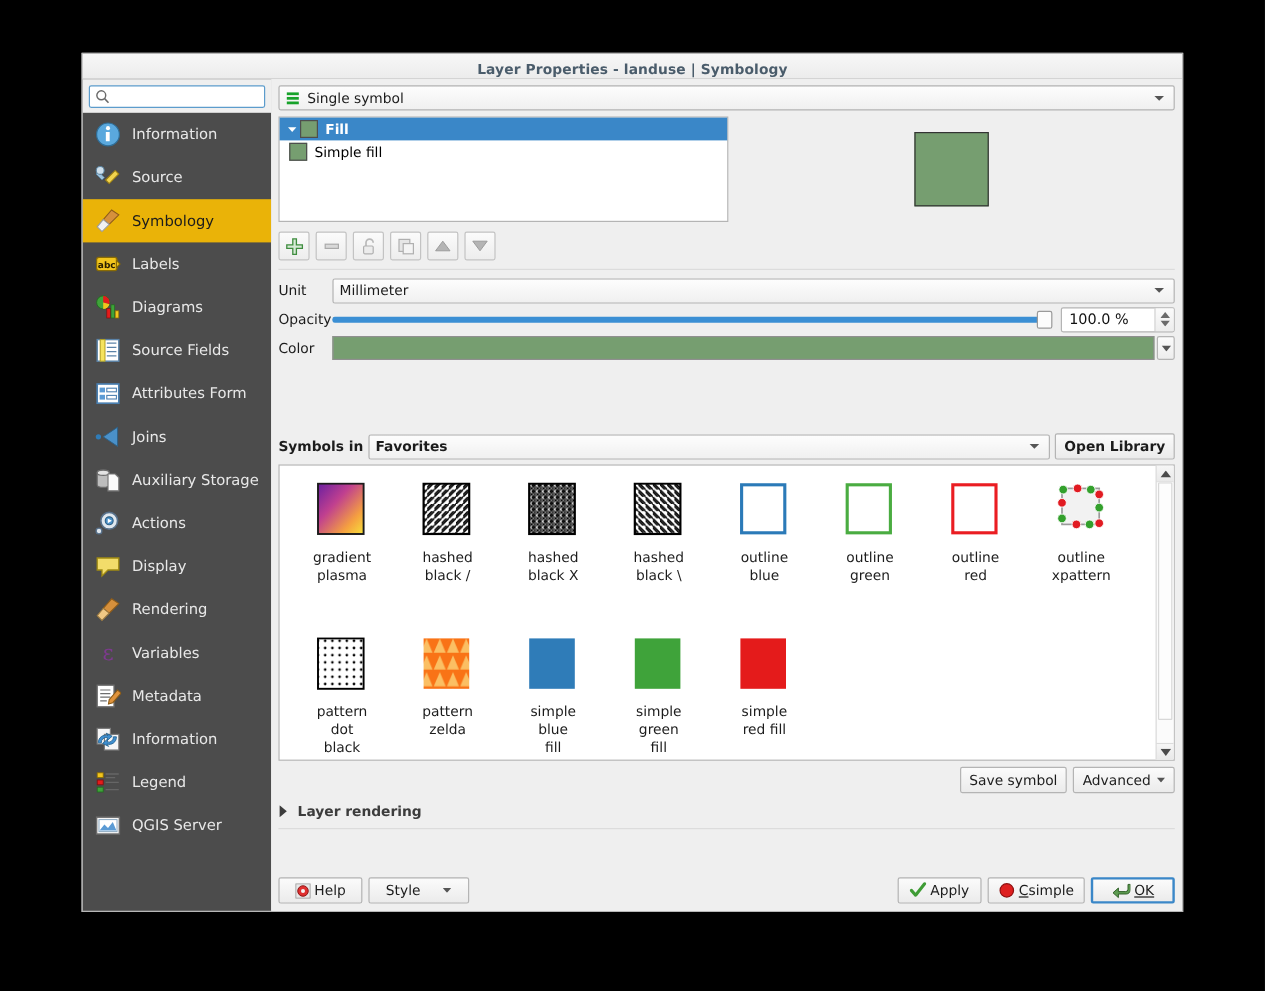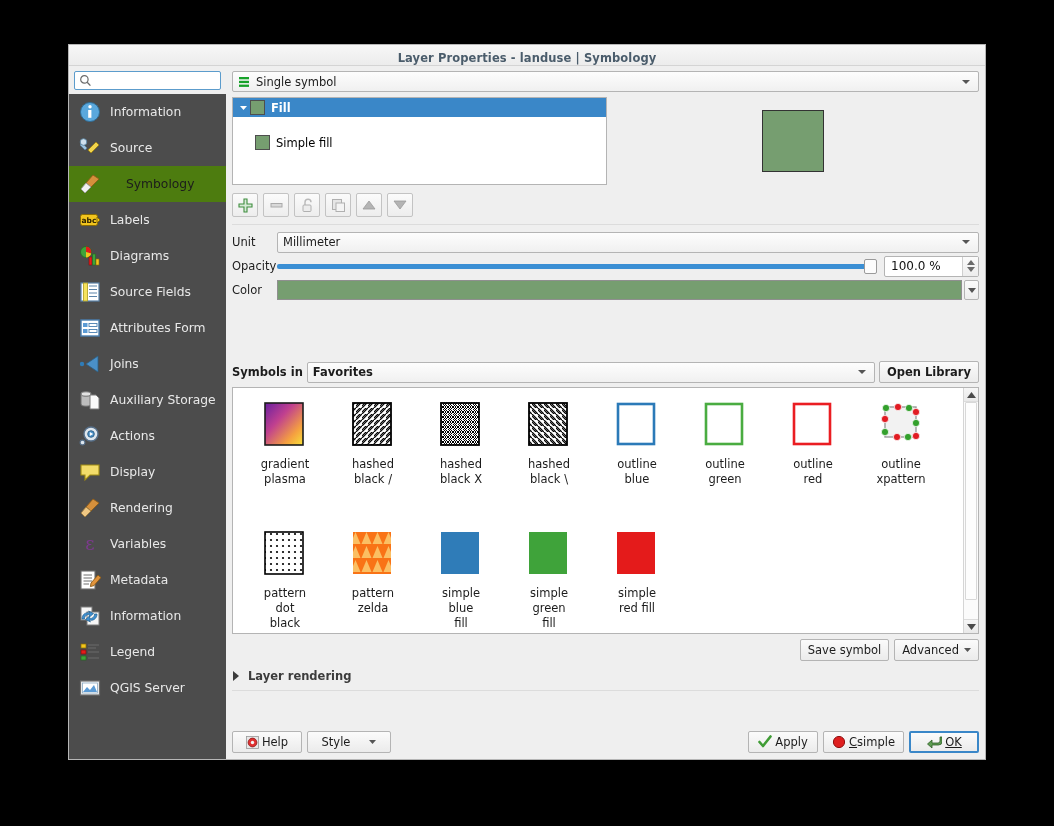--- a/index.html
+++ b/index.html
@@ -60,23 +60,22 @@
   .side-item {
     display: flex; align-items: center;
     height: 36px;
     padding-left: 9px;
     color: #e8e8e8;
     font-size: 12.3px;
     cursor: default;
     white-space: nowrap;
   }
   .side-item.selected {
-    background: #4d7c0f;
+    background: #eab308;
     color: #1c1c1c;
-    gap: 16px;
   }
   .side-item .ic {
     width: 24px; height: 24px; flex: none;
     margin-right: 8px;
     display: flex; align-items: center; justify-content: center;
   }
   
   #main {
     flex: 1; min-width: 0;
     background: #efefef;
@@ -500,21 +499,21 @@
           <div id="tree">
             <div class="tree-node sel">
               <span class="twisty">
                 <svg width="9" height="9" viewBox="0 0 9 9">
                     <polygon points="1,3 8,3 4.5,7" fill="#ffffff"></polygon>
                   </svg>
               </span>
               <span class="tswatch" style="background:#769e70;"></span>
               <span>Fill</span>
             </div>
-            <div class="tree-node" style="padding-left:22px;margin-top:16px;">
+            <div class="tree-node" style="padding-left:8px;">
               <span class="tswatch" style="background:#769e70;"></span>
               <span>Simple fill</span>
             </div>
           </div>
           <div id="preview-wrap">
             <div id="preview-swatch" style="background:#769e70;"></div>
           </div>
         </div>
 
         <div id="layer-tools">

